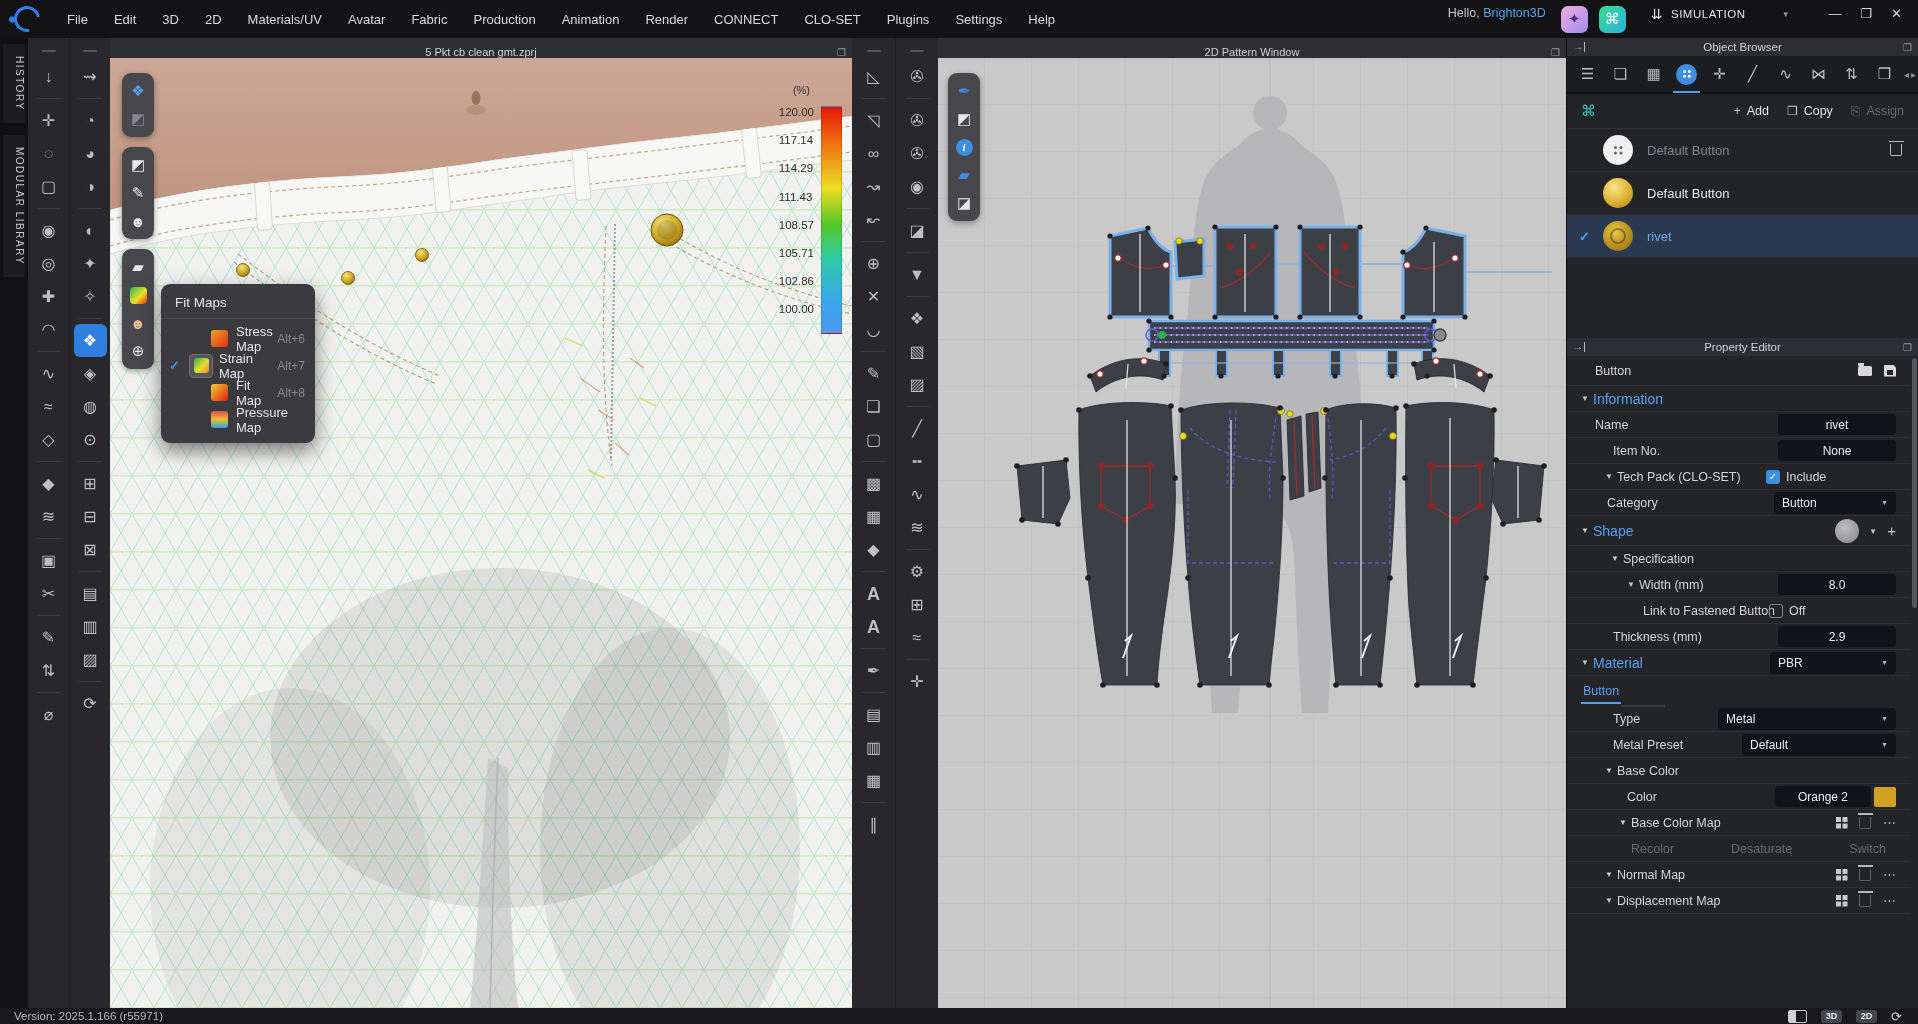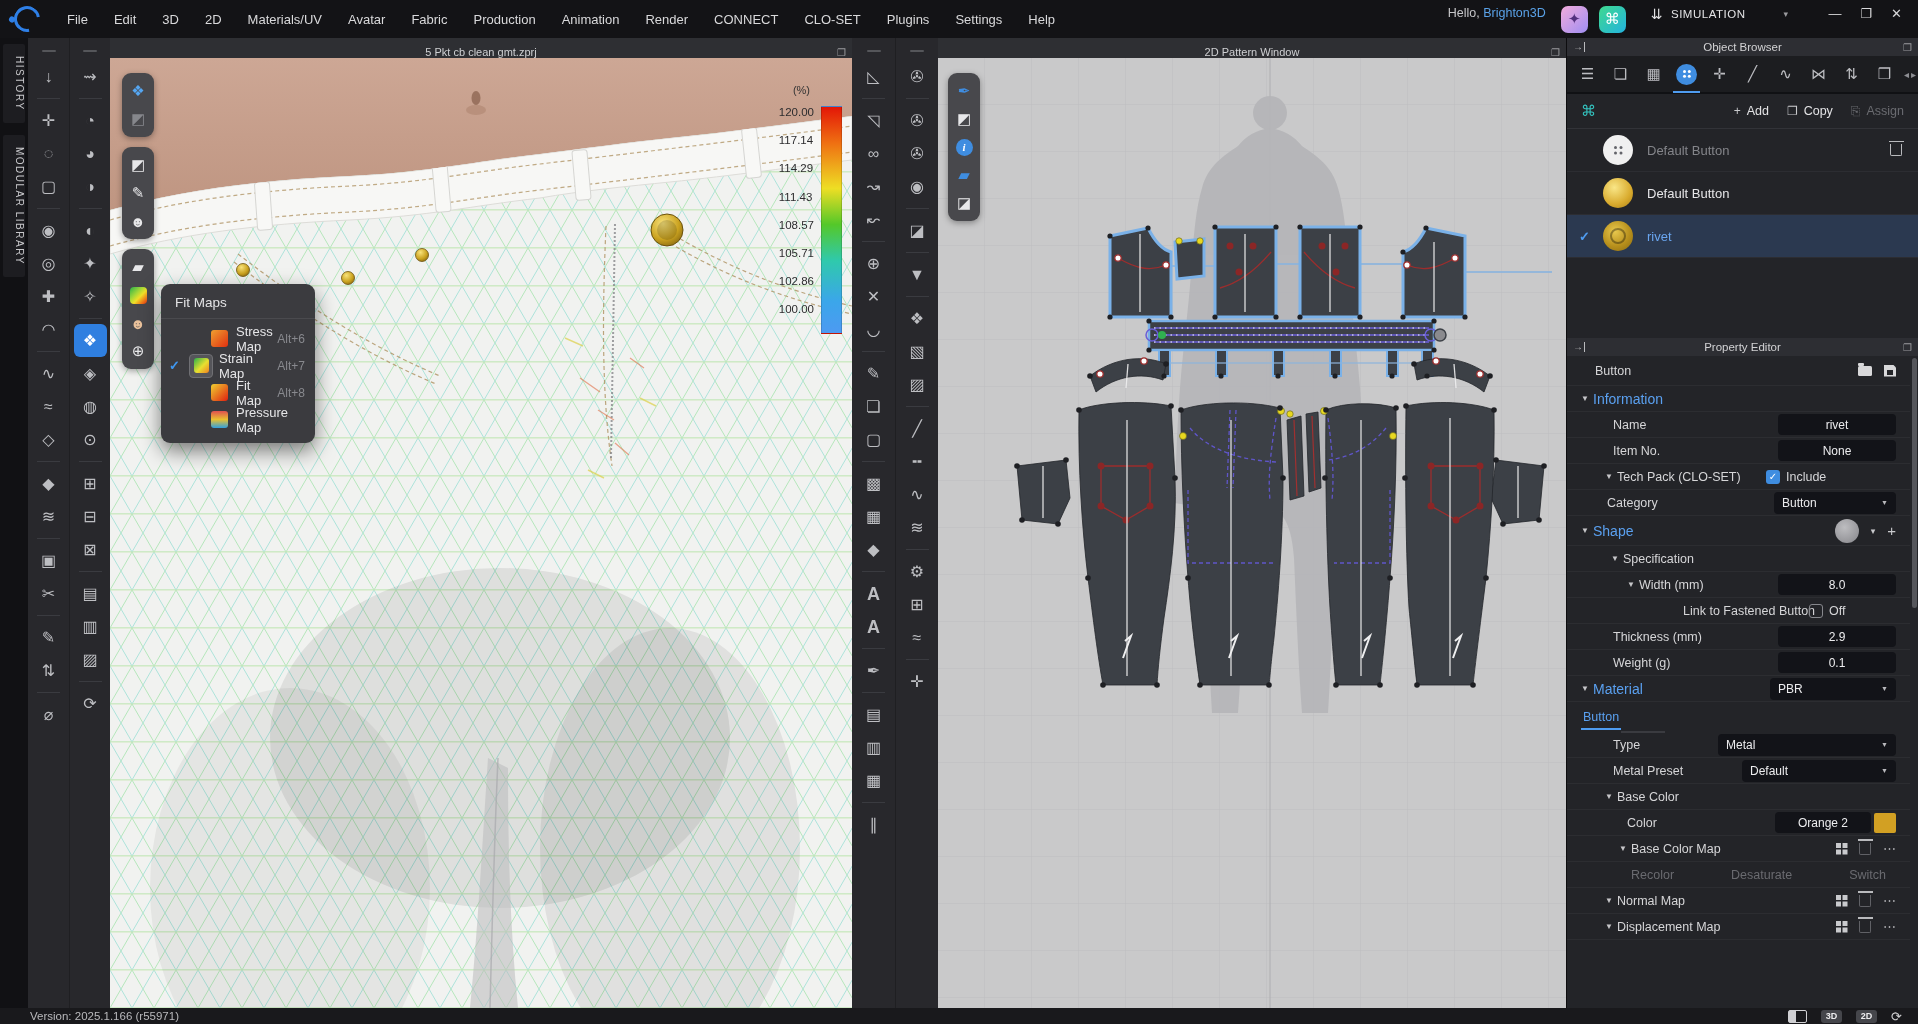--- a/index.html
+++ b/index.html
@@ -151,21 +151,21 @@
   .shape-thumb{width:24px;height:24px;border-radius:50%;background:radial-gradient(circle at 40% 35%,#bdbdc0,#85858a)}
   .btn-tab{color:#5aa0f0;font-size:12.5px;border-bottom:2px solid #4f9cf0;padding:5px 2px 4px 2px;margin-left:14px}
   .tabext{width:44px;height:2px;background:#3a3b40;align-self:flex-end;margin-bottom:-1px}
   .slider{position:relative;width:206px;height:12px}
   .slider .track{position:absolute;top:5px;left:0;right:0;height:3.5px;border-radius:2px;background:#7c7d82}
   .slider .knob{position:absolute;left:53%;top:0;width:12px;height:12px;border-radius:50%;background:#fff}
   .swatch{width:22px;height:20px;border-radius:2px;margin-left:3px;flex:none}
   #pescroll{position:absolute;right:1px;top:20px;width:5px;height:250px;border-radius:3px;background:#55565b}
   
   #bottombar{position:absolute;left:0;top:1008px;width:1918px;height:16px;background:#19191c;display:flex;align-items:center}
-  #version{font-size:11.5px;color:#b9b9bc;margin-left:30px}
+  #version{font-size:11.5px;color:#b9b9bc;margin-left:14px}
   #bb-right{margin-left:auto;display:flex;align-items:center;gap:14px;margin-right:16px}
   .icon-split{width:17px;height:11px;border:1px solid #d0d0d3;border-radius:2px;position:relative}
   .icon-split::before{content:'';position:absolute;left:0;top:0;bottom:0;width:7px;background:#d0d0d3}
   .badge{min-width:17px;height:13px;border-radius:3px;background:#45464b;color:#ececee;font-size:9px;
          font-weight:bold;display:flex;align-items:center;justify-content:center;padding:0 2px}
   .refresh{font-size:13px;color:#d0d0d2}
   svg{display:block}
 </style>
 </head>
 <body>
@@ -1056,21 +1056,21 @@
         <div class="prow tall" style="padding-left:28px">
           <span class="lbl">Button</span>
           <span class="spacer"></span>
           <span class="icon-folder"></span>
           <span class="icon-save"></span>
         </div>
         <div class="prow" style="padding-left:14px">
           <span class="caret">▼</span>
           <span class="sec">Information</span>
         </div>
-        <div class="prow" style="padding-left:46px">
+        <div class="prow" style="padding-left:28px">
           <span class="lbl">Name</span>
           <span class="spacer"></span>
           <span class="input">rivet</span>
         </div>
         <div class="prow" style="padding-left:46px">
           <span class="lbl">Item No.</span>
           <span class="spacer"></span>
           <span class="input">None</span>
         </div>
         <div class="prow" style="padding-left:38px">
@@ -1101,35 +1101,30 @@
         <div class="prow" style="padding-left:44px">
           <span class="caret">▼</span>
           <span class="lbl">Specification</span>
         </div>
         <div class="prow" style="padding-left:60px">
           <span class="caret">▼</span>
           <span class="lbl">Width (mm)</span>
           <span class="spacer"></span>
           <span class="input">8.0</span>
         </div>
-        <div class="prow" style="padding-left:116px">
+        <div class="prow" style="padding-left:76px">
           <span class="lbl clip">Link to Fastened Button</span>
           <span class="chk empty" style="margin-left:-6px"></span>
           <span class="lbl">Off</span>
           <span class="spacer"></span>
         </div>
         <div class="prow" style="padding-left:46px">
           <span class="lbl">Thickness (mm)</span>
           <span class="spacer"></span>
           <span class="input">2.9</span>
-        </div>
-        <div class="prow" style="padding-left:46px">
-          <span class="lbl">Weight (g)</span>
-          <span class="spacer"></span>
-          <span class="input">0.1</span>
         </div>
         <div class="prow" style="padding-left:14px">
           <span class="caret">▼</span>
           <span class="sec">Material</span>
           <span class="spacer"></span>
           <span class="dd" style="width:126px">
             <span>PBR</span>
             <span class="tri">▼</span>
           </span>
         </div>

